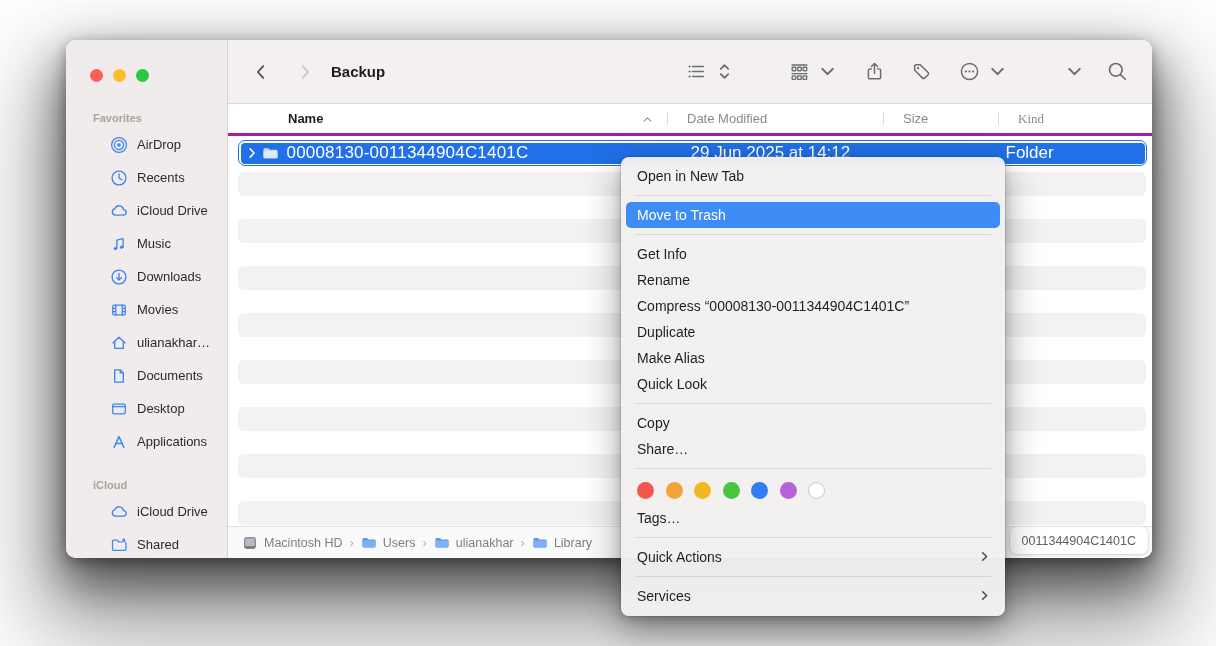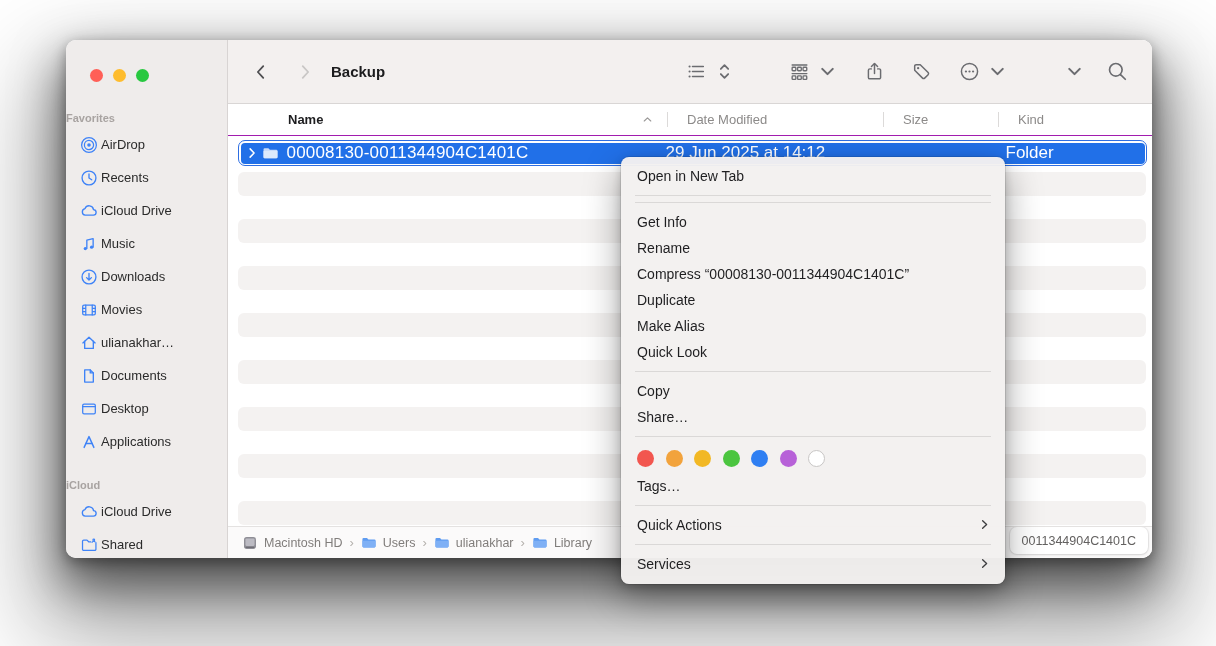--- a/index.html
+++ b/index.html
@@ -6,57 +6,57 @@
     font-family:"Liberation Sans","DejaVu Sans",sans-serif;-webkit-font-smoothing:antialiased;}
   *{box-sizing:border-box;}
   .window{position:absolute;left:66px;top:40px;width:1086px;height:518px;border-radius:10px;
     background:#fff;display:flex;overflow:hidden;
     box-shadow:0 24px 48px 4px rgba(0,0,0,.55),0 55px 100px 28px rgba(0,0,0,.32),0 4px 14px rgba(0,0,0,.35);}
   
   .sidebar{width:162px;flex-shrink:0;background:#efeceb;border-right:1px solid #d8d4d3;position:relative;}
   .traffic{position:absolute;top:29px;left:24px;display:flex;gap:10px;}
   .tdot{width:13px;height:13px;border-radius:50%;}
   .sb-content{padding-top:68px;}
-  .sb-label{height:20px;line-height:20px;font-size:11px;font-weight:700;color:#a8a3a1;}
+  .sb-label{height:20px;line-height:20px;padding-left:27px;font-size:11px;font-weight:700;color:#a8a3a1;}
   .sb-label.mt{margin-top:17px;}
-  .sb-item{height:33px;display:flex;align-items:center;padding-left:14px;gap:3px;font-size:13px;color:#2b2b2b;cursor:default;}
+  .sb-item{height:33px;display:flex;align-items:center;padding-left:44px;gap:9px;font-size:13px;color:#2b2b2b;cursor:default;}
   .sb-item .ic{width:18px;height:18px;display:inline-flex;color:var(--icon-blue);}
   .sb-item .ic svg{width:18px;height:18px;}
   
   .main{flex:1;display:flex;flex-direction:column;min-width:0;background:#fff;}
   .toolbar{height:64px;background:#f3f0ef;border-bottom:1px solid #d9d6d5;display:flex;align-items:center;
     padding:0 24px 0 24px;flex-shrink:0;}
   .nav{display:flex;align-items:center;gap:26px;}
   .ic{display:inline-flex;align-items:center;justify-content:center;}
   .title{margin-left:17px;font-size:15px;font-weight:700;color:#1c1c1e;}
   #toolbar-icons{margin-left:auto;display:flex;align-items:center;color:#6b6c70;}
   .tg{display:flex;align-items:center;gap:7px;}
   .tg+.tg{margin-left:26px;}
   .tg:nth-child(2){margin-left:54px;}
   .tg:nth-child(5){margin-left:27px;}
   .tg:nth-child(6){margin-left:56px;}
   .tg:nth-child(7){margin-left:22px;}
   .tool-ic svg{width:21px;height:21px;}
   
-  .header-row{height:32px;display:flex;align-items:center;border-bottom:1px solid #a21caf;font-size:13px;color:#8c8a89;flex-shrink:0;}
+  .header-row{height:32px;display:flex;align-items:center;border-bottom:3px solid #a21caf;font-size:13px;color:#8c8a89;flex-shrink:0;}
   .hcell{height:100%;display:flex;align-items:center;position:relative;padding-left:20px;}
   .hcell:first-child{padding-left:60px;}
   .hcell:first-child .hlabel{color:#1d1d1f;font-weight:700;}
   .hcell:not(:first-child)::before{content:'';position:absolute;left:0;top:8px;bottom:8px;width:1px;background:#dcdad9;}
   .sort-ind{position:absolute;right:13px;top:9px;}
   
   .list{flex:1;position:relative;background:#fff;overflow:hidden;}
   .stripe{position:absolute;left:10px;right:6px;height:23.5px;border-radius:6px;background:#f4f2f1;}
   .sel-row{position:absolute;top:4px;left:10px;right:5px;height:26px;border:1.5px solid #2e6ee2;border-radius:7px;padding:1.5px;}
   .sel-row-inner{width:100%;height:100%;background:var(--sel-blue);border-radius:4px;display:flex;align-items:center;
     color:#fff;font-size:17px;position:relative;padding-left:6px;}
   .disc{width:10px;display:inline-flex;margin-right:5px;}
   .row-folder{display:inline-flex;margin-right:8px;}
   .row-name{font-weight:500;letter-spacing:.2px;}
-  .row-date{position:absolute;left:425px;}
+  .row-date{position:absolute;left:450px;}
   .row-kind{position:absolute;left:765px;}
   
   .pathbar{height:32px;border-top:1px solid #e4e2e1;background:#fbfafa;display:flex;align-items:center;
     padding:0 8px 0 14px;font-size:12.5px;color:#807d7b;position:relative;flex-shrink:0;white-space:nowrap;overflow:hidden;}
   .pitem{display:inline-flex;align-items:center;gap:6px;}
   .psep{margin:0 7px;color:#b5b2ae;font-size:13px;}
   .tail-pill{position:absolute;right:4px;top:0;bottom:4px;background:#fff;border-radius:7px;display:flex;align-items:center;
     padding:0 12px;color:#636160;box-shadow:0 0 0 1px rgba(0,0,0,.05),0 1px 3px rgba(0,0,0,.12);font-size:12.5px;}
   
   .context-menu{position:absolute;left:621px;top:157px;width:384px;background:rgba(243,241,240,.97);
@@ -337,21 +337,21 @@
               <path d="M5 12.3 L10 7.6 L15 12.3" stroke="#9b9998" stroke-width="1.8" fill="none" stroke-linecap="round" stroke-linejoin="round"></path>
             </svg>
           </span>
         </div>
         <div class="hcell" style="width: 216px;">
           <span class="hlabel">Date Modified</span>
         </div>
         <div class="hcell" style="width: 115px;">
           <span class="hlabel">Size</span>
         </div>
-        <div class="hcell" style="width: 132px;">
+        <div class="hcell" style="width: 132px; font-family: Liberation Serif, serif;">
           <span class="hlabel">Kind</span>
         </div>
       </div>
 
     <div class="list">
       <div id="stripes">
           <div class="stripe" style="top: 36px;"></div>
           <div class="stripe" style="top: 83px;"></div>
           <div class="stripe" style="top: 130px;"></div>
           <div class="stripe" style="top: 177px;"></div>
@@ -424,20 +424,21 @@
           </span>
         </span>
       <span class="tail-pill">0011344904C1401C</span>
     </div>
   </div>
 </div>
 
 <div class="context-menu" id="context-menu">
     <div class="menu-item"><span>Open in New Tab</span></div>
     <div class="menu-sep"></div>
+    <div class="menu-item hl"><span>Move to Trash</span></div>
     <div class="menu-sep"></div>
     <div class="menu-item"><span>Get Info</span></div>
     <div class="menu-item"><span>Rename</span></div>
     <div class="menu-item"><span>Compress “00008130-0011344904C1401C”</span></div>
     <div class="menu-item"><span>Duplicate</span></div>
     <div class="menu-item"><span>Make Alias</span></div>
     <div class="menu-item"><span>Quick Look</span></div>
     <div class="menu-sep"></div>
     <div class="menu-item"><span>Copy</span></div>
     <div class="menu-item"><span>Share…</span></div>

